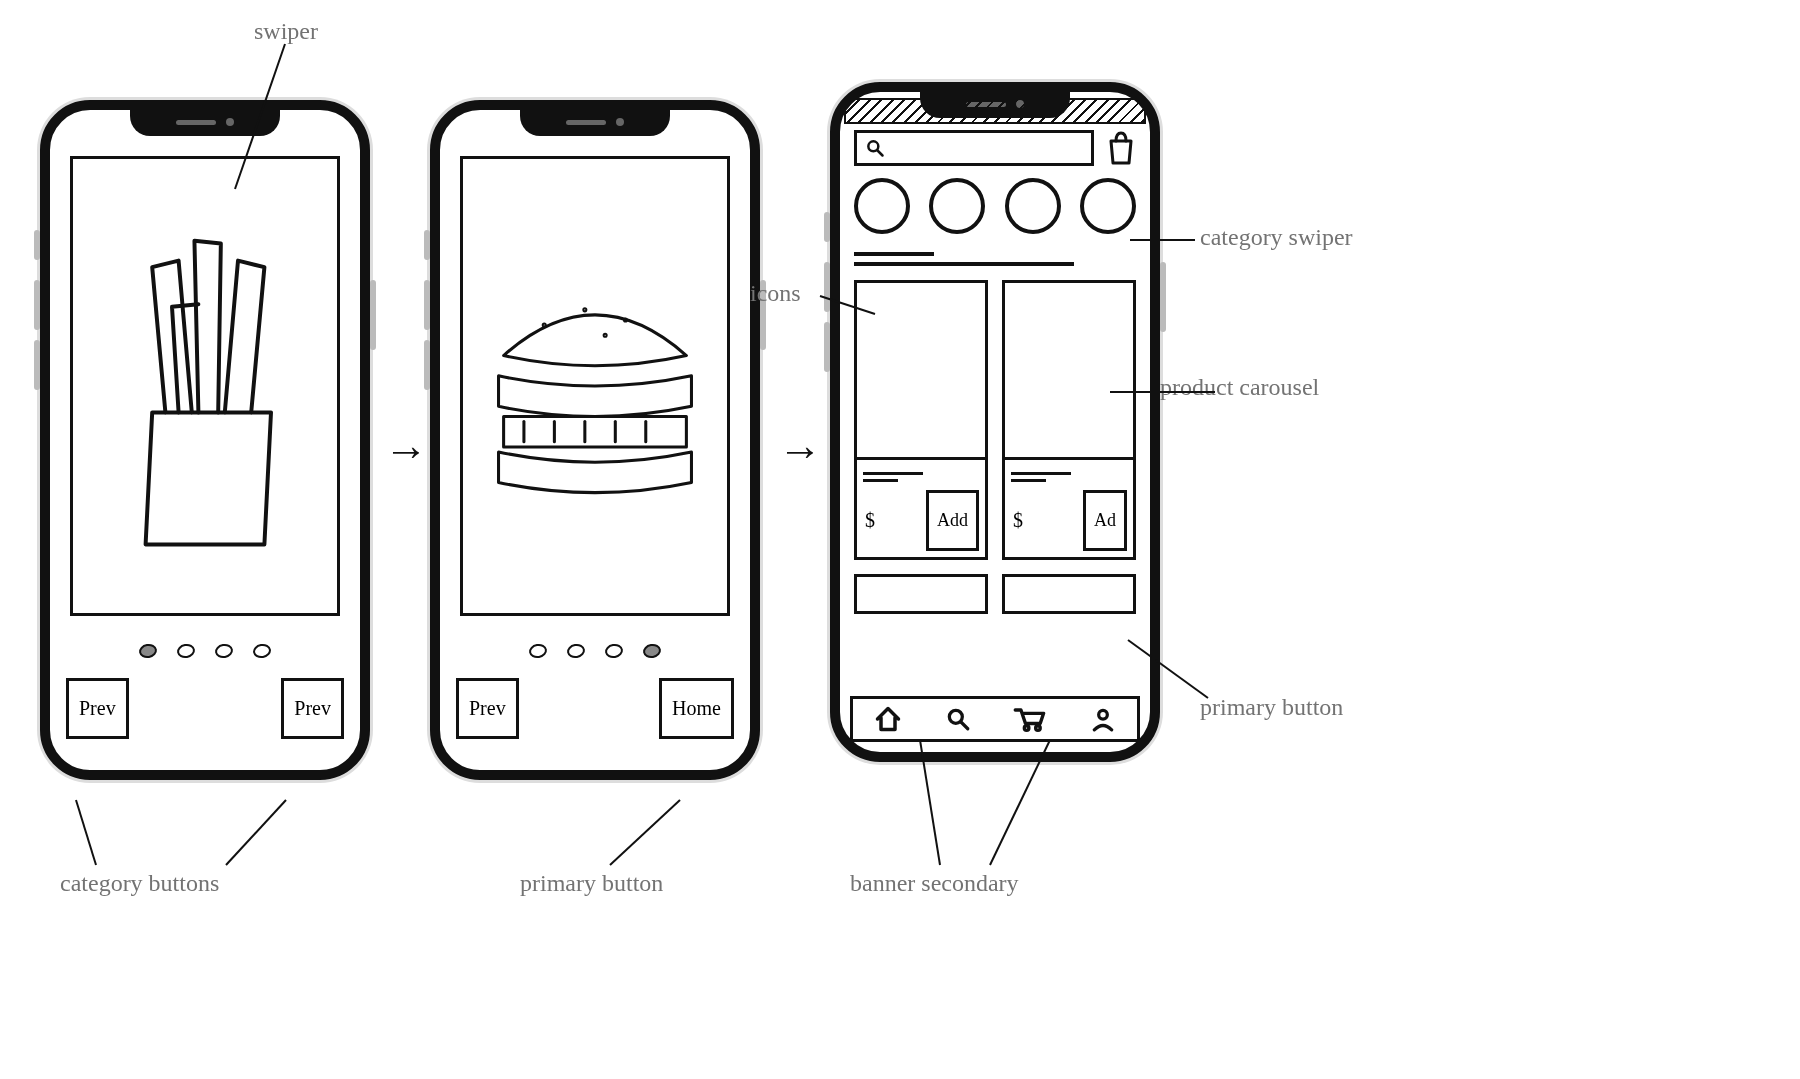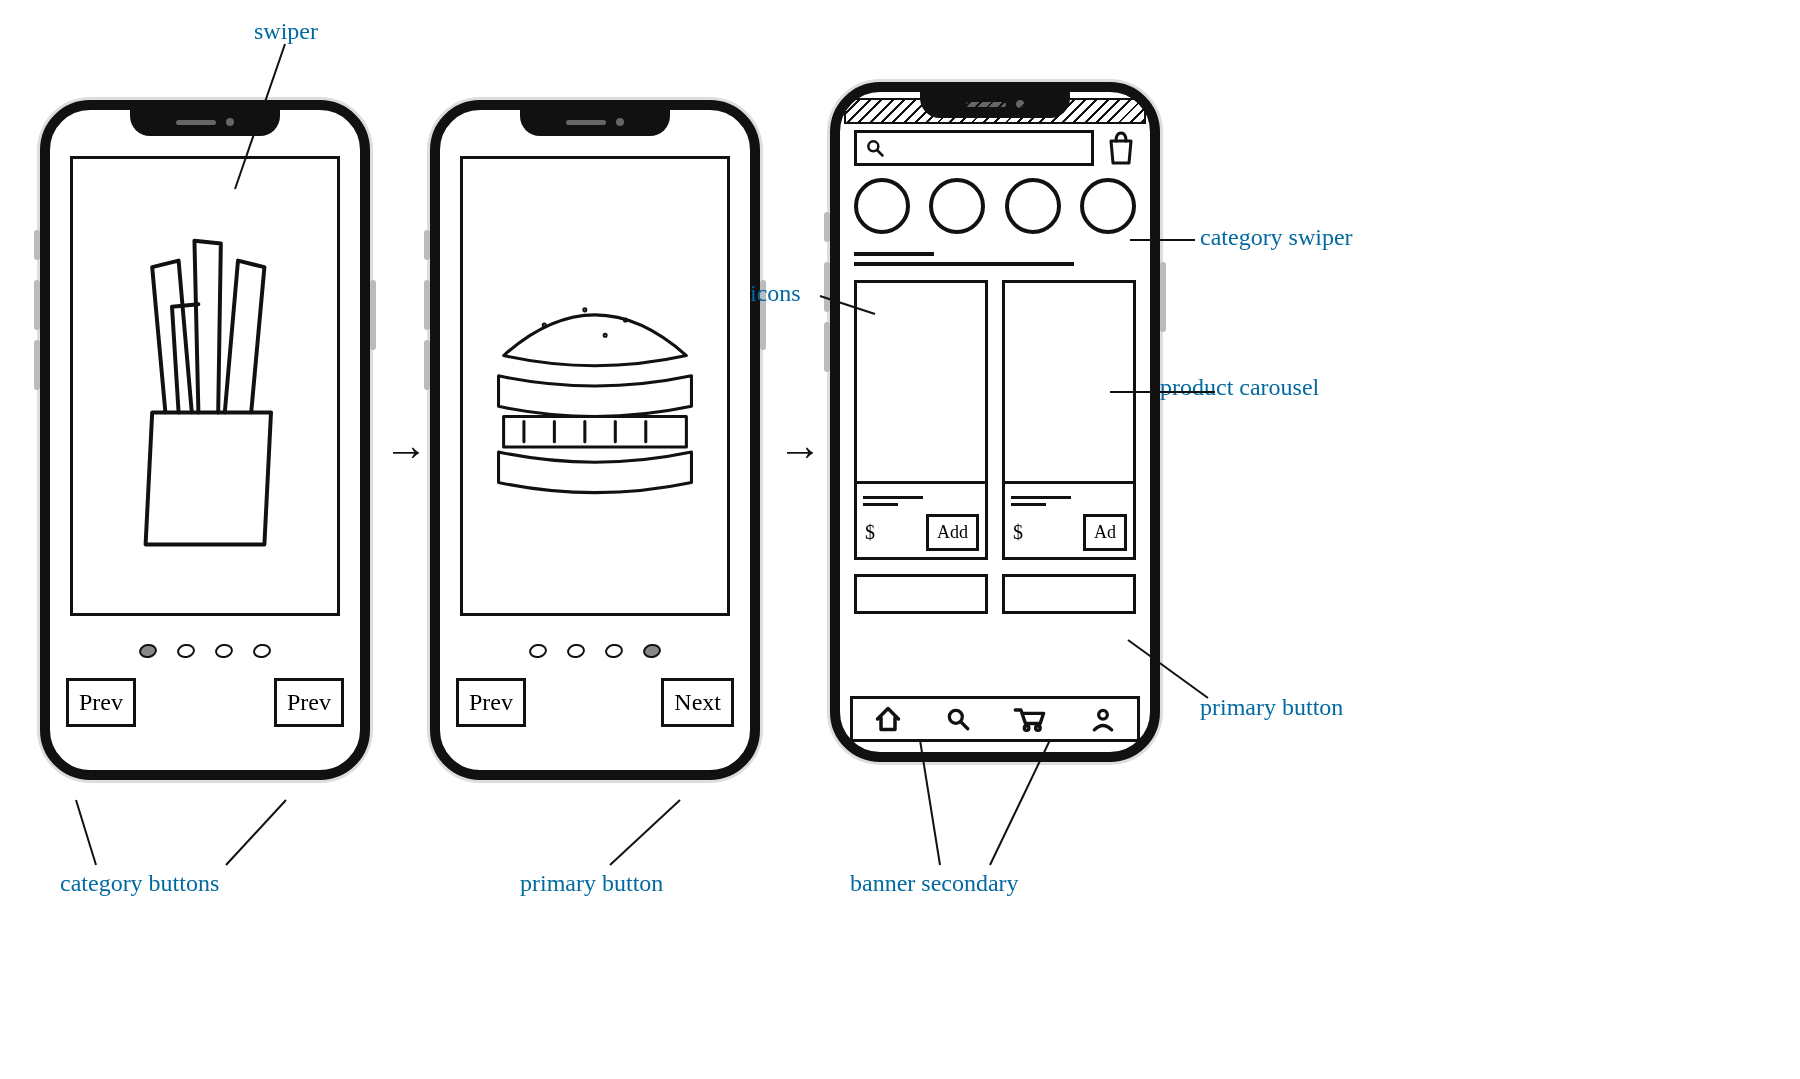--- a/index.html
+++ b/index.html
@@ -48,21 +48,21 @@
     display:flex; align-items:center; justify-content:center;
   }
   .dots { display:flex; gap:20px; justify-content:center; margin:28px 0 20px;}
   .dot {
     width:18px; height:14px; border:2px solid #111; border-radius:50%;
     transform:rotate(-10deg);
   }
   .dot.filled { background:#888; }
   .btnrow { display:flex; justify-content:space-between; padding:0 2px;}
   .sk-btn {
-    border:3px solid #111; padding:8px 10px; font-size:24px;
+    border:3px solid #111; padding:16px 10px; font-size:20px;
     background:#fff; font-family:inherit;
   }
 
   
   .hatched { height:26px; margin:-30px -10px 6px;
     background:repeating-linear-gradient(135deg,#111 0 2px,transparent 2px 8px);
     border:2px solid #111;}
   .searchrow { display:flex; gap:12px; align-items:center; margin:6px 0 12px;}
   .searchbox { flex:1; border:3px solid #111; height:36px; display:flex; align-items:center; padding:0 8px;}
   .bag { width:30px; height:34px; }
@@ -72,28 +72,28 @@
   .hdr-lines div { height:4px; background:#111; margin:6px 0;}
   .hdr-lines .l1{width:80px;} .hdr-lines .l2{width:220px;}
   .prods { display:flex; gap:14px;}
   .card { flex:1; border:3px solid #111; height:280px; display:flex; flex-direction:column;}
   .card .img { flex:1; }
   .card .meta { border-top:3px solid #111; padding:8px 6px 6px;}
   .meta-line{height:3px;background:#111;margin:4px 0;}
   .meta-line.s1{width:60px;} .meta-line.s2{width:35px;}
   .pricebar{display:flex;align-items:center;justify-content:space-between;margin-top:8px;}
   .price{font-size:20px;border:2px solid transparent;}
-  .addbtn{border:3px solid #111;padding:5px 8px;font-size:18px;font-family:inherit;background:#fff;}
+  .addbtn{border:3px solid #111;padding:17px 8px;font-size:18px;font-family:inherit;background:#fff;}
   .banner-row{display:flex;gap:14px;margin-top:14px;}
   .banner{flex:1;height:40px;border:3px solid #111;}
   .tabbar{position:absolute;left:10px;right:10px;bottom:10px;height:46px;border:3px solid #111;
     display:flex;align-items:center;justify-content:space-around;background:#fff;}
 
   
-  .anno { position:absolute; font-size:24px; color:#0369a1; white-space:nowrap;text-align:center;}
+  .anno { position:absolute; font-size:24px; color:#737373; white-space:nowrap;text-align:center;}
   .leader { position:absolute; overflow:visible; pointer-events:none;}
   .leader line, .leader path { stroke:#111; stroke-width:2; fill:none; }
   .arrow { position:absolute; font-size:44px; color:#111;}
 
   svg.icon { width:100%; height:100%; }
   svg.icon path, svg.icon circle, svg.icon line, svg.icon polyline, svg.icon rect {
     stroke:#111; stroke-width:3; fill:none; stroke-linecap:round; stroke-linejoin:round;
   }
 </style>
 </head>
@@ -155,21 +155,21 @@
         </svg>
       </div>
       <div class="dots">
         <span class="dot"></span>
         <span class="dot"></span>
         <span class="dot"></span>
         <span class="dot filled"></span>
       </div>
       <div class="btnrow">
         <button class="sk-btn">Prev</button>
-        <button class="sk-btn">Next</button>
+        <button class="sk-btn">Home</button>
       </div>
     </div>
   </div>
 
   <div class="phone" style="left:830px; top:82px;">
     <div class="notch"></div>
     <div class="side-btn side-l1"></div>
       <div class="side-btn side-l2"></div>
     <div class="side-btn side-l3"></div>
       <div class="side-btn side-r"></div>

